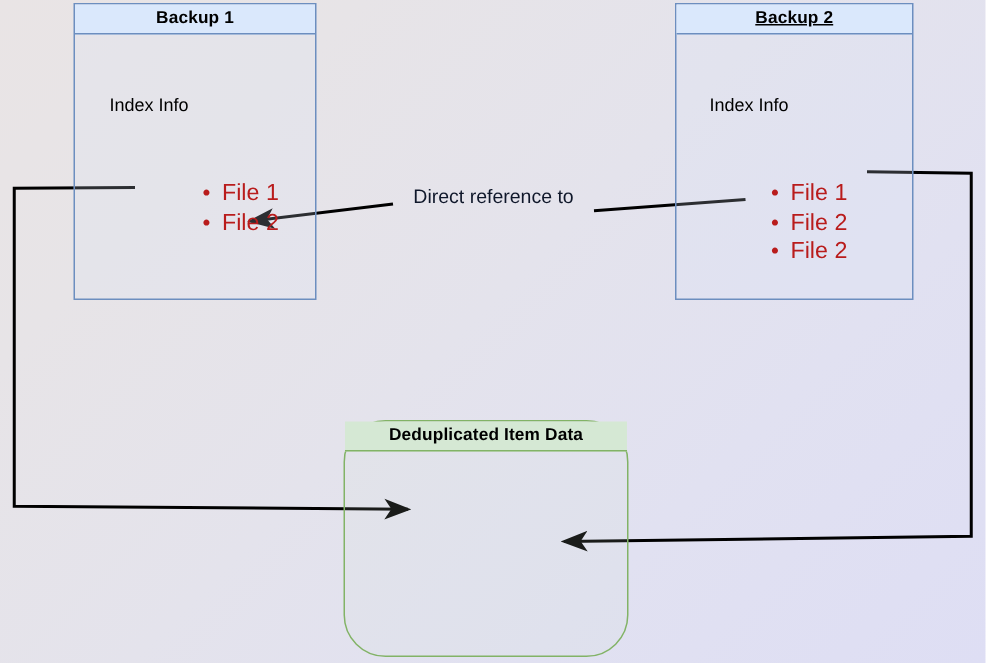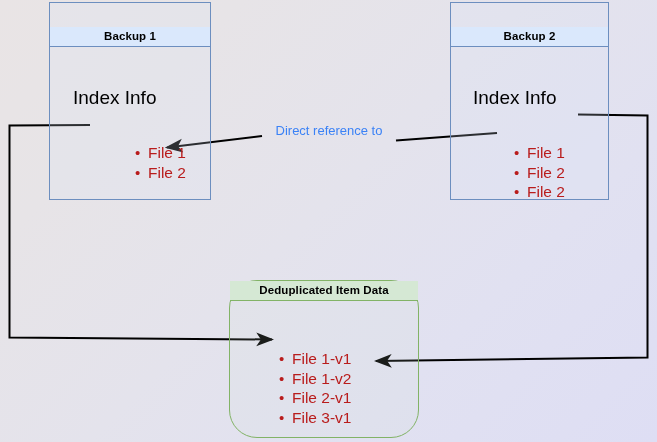--- a/index.html
+++ b/index.html
@@ -50,34 +50,33 @@
     position: relative;
     height: calc(100% - 20px);
   }
   .blue-node {
     border-color: #6c8ebf;
     background: rgba(218, 232, 252, 0.20);
   }
   .blue-node .node-header {
     background: #dae8fc;
     border-bottom-color: #6c8ebf;
-    margin-top: 24px;
   }
   .green-node {
     border-color: #82b366;
     background: rgba(213, 232, 212, 0.12);
     border-radius: 28px;
   }
   .green-node .node-header {
     background: #d5e8d4;
     border-bottom-color: #82b366;
   }
   .index-label {
     position: absolute;
-    font-size: 19px;
+    font-size: 12px;
     color: #000;
     white-space: nowrap;
   }
   .file-list {
     position: absolute;
     margin: 0;
     padding: 0 0 0 14px;
     list-style: none;
     font-size: 15.5px;
     color: #b91c1c;
@@ -92,21 +91,21 @@
     position: absolute;
     left: -13px;
     top: 0;
     font-size: 15px;
     line-height: 19.5px;
   }
   .edge-label {
     position: absolute;
     font-size: 13px;
     line-height: 16px;
-    color: #3b82f6;
+    color: #0f172a;
     text-align: center;
     white-space: nowrap;
   }
 </style>
 </head>
 <body>
 
 <div id="canvas">
 
   <svg class="edge-layer" viewBox="0 0 657 442" width="657" height="442" xmlns="http://www.w3.org/2000/svg">
@@ -134,41 +133,33 @@
     <div class="node-header">Backup 1</div>
     <div class="node-body">
       <div class="index-label" style="left:23px; top:40px;">Index Info</div>
       <ul class="file-list" style="left:84px; top:96px;">
         <li>File 1</li>
         <li>File 2</li>
       </ul>
     </div>
   </div>
 
-  <div class="node blue-node" style="left:450px; top:2px; width:159px; height:198px;">
+  <div class="node blue-node" style="left:450px; top:2px; width:159px; height:198px;text-decoration:underline;">
     <div class="node-header">Backup 2</div>
     <div class="node-body">
       <div class="index-label" style="left:22px; top:40px;">Index Info</div>
       <ul class="file-list" style="left:62px; top:96px;">
         <li>File 1</li>
         <li>File 2</li>
         <li>File 2</li>
       </ul>
     </div>
   </div>
 
   <div class="node green-node" style="left:229px; top:280px; width:190px; height:158px;">
     <div class="node-header">Deduplicated Item Data</div>
-    <div class="node-body">
-      <ul class="file-list" style="left:48px; top:48px;">
-        <li>File 1-v1</li>
-        <li>File 1-v2</li>
-        <li>File 2-v1</li>
-        <li>File 3-v1</li>
-      </ul>
-    </div>
   </div>
 
   <div class="edge-label" style="left:256px; top:123px; width:146px;">
     <div>Direct reference to</div>
   </div>
 
 </div>
 
 </body></html>

